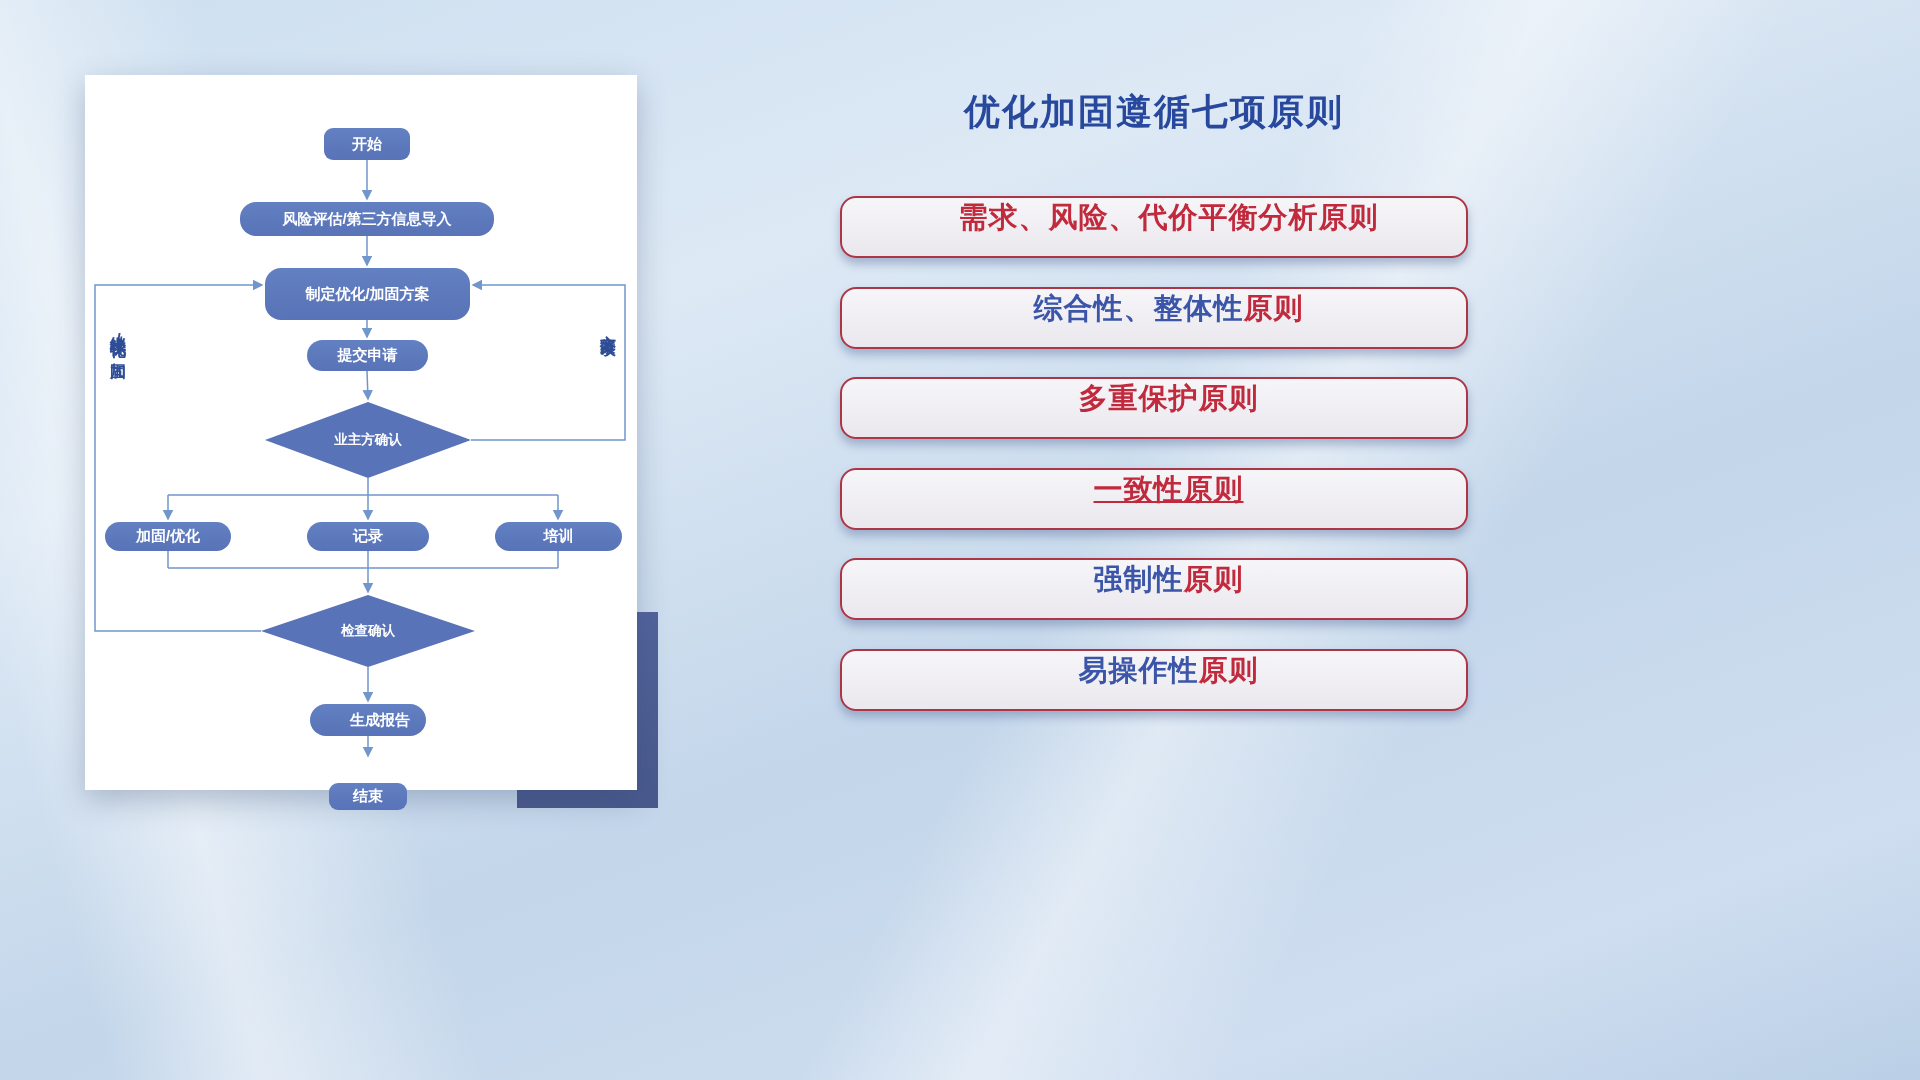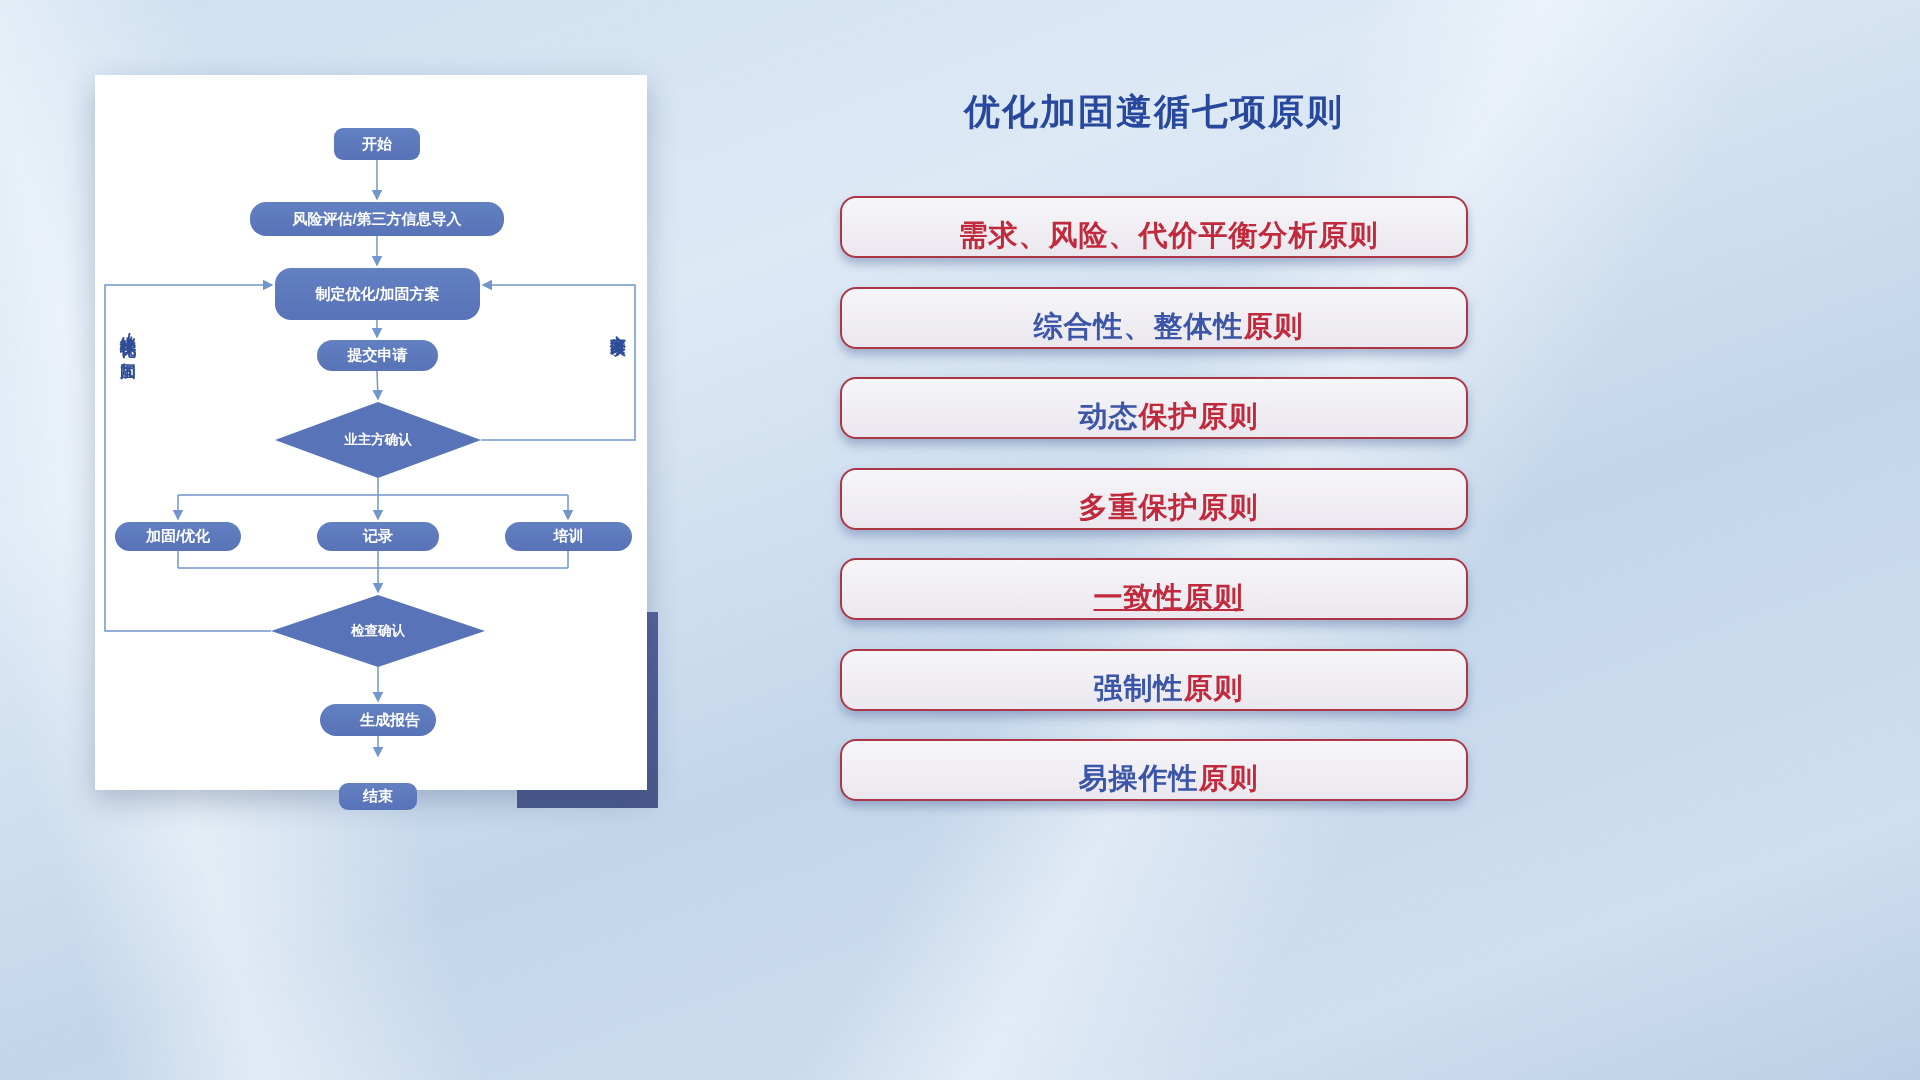--- a/index.html
+++ b/index.html
@@ -18,21 +18,21 @@
     --principle-border:#ac3646;
     --accent-block:#49598c;
   }
   
   .accent-block{
     position:absolute;left:517px;top:612px;width:141px;height:196px;
     background:linear-gradient(180deg,#52639c,var(--accent-block));
   }
   .flow-card{
     position:absolute;left:85px;top:75px;width:552px;height:715px;
-    background:#ffffff;box-shadow:0 10px 28px rgba(50,70,110,0.30);margin-left:10px;
+    background:#ffffff;box-shadow:0 10px 28px rgba(50,70,110,0.30);
   }
   .flow-card svg{position:absolute;left:0;top:0;}
   .node{
     position:absolute;display:flex;align-items:center;justify-content:center;
     background:linear-gradient(180deg,#6280c2,var(--node-fill));
     color:#ffffff;font-weight:bold;font-size:15px;border-radius:16px;
     box-sizing:border-box;white-space:nowrap;
   }
   .node.start,.node.end{border-radius:9px;}
   .diamond{
@@ -67,21 +67,21 @@
   }
   .principles{
     position:absolute;left:840px;top:196px;width:628px;
     display:flex;flex-direction:column;gap:28.5px;
   }
   .principle-box{
     height:62px;box-sizing:border-box;border-radius:16px;
     background:linear-gradient(180deg,#f6f5f8,#eae8ee);
     border:2px solid var(--principle-border);
     box-shadow:0 6px 10px rgba(80,100,150,0.40);
-    display:flex;align-items:flex-end;justify-content:center;
+    display:flex;align-items:flex-start;justify-content:center;
     font-size:29px;font-weight:bold;letter-spacing:1px;white-space:nowrap;padding-left:29px;
   }
 </style>
 </head>
 <body>
 
 <div class="accent-block"></div>
 
 <div class="flow-card">
   <svg width="552" height="715" viewBox="0 0 552 715">
@@ -132,24 +132,20 @@
 <div class="panel-title">优化加固遵循七项原则</div>
 <div class="principles">
     <div class="principle-box">
       <span style="color: rgb(192, 42, 60);">需求、风险、代价平衡分析原则</span>
     </div>
     <div class="principle-box">
       <span style="color: rgb(59, 85, 168);">综合性、整体性</span>
       <span style="color: rgb(192, 42, 60);">原则</span>
     </div>
     <div class="principle-box">
-      <span style="color: rgb(59, 85, 168);">动态</span>
-      <span style="color: rgb(192, 42, 60);">保护原则</span>
-    </div>
-    <div class="principle-box">
       <span style="color: rgb(192, 42, 60);">多重保护原则</span>
     </div>
     <div class="principle-box">
       <span style="color: rgb(192, 42, 60); text-decoration: underline;">一致性原则</span>
     </div>
     <div class="principle-box">
       <span style="color: rgb(59, 85, 168);">强制性</span>
       <span style="color: rgb(192, 42, 60);">原则</span>
     </div>
     <div class="principle-box">

